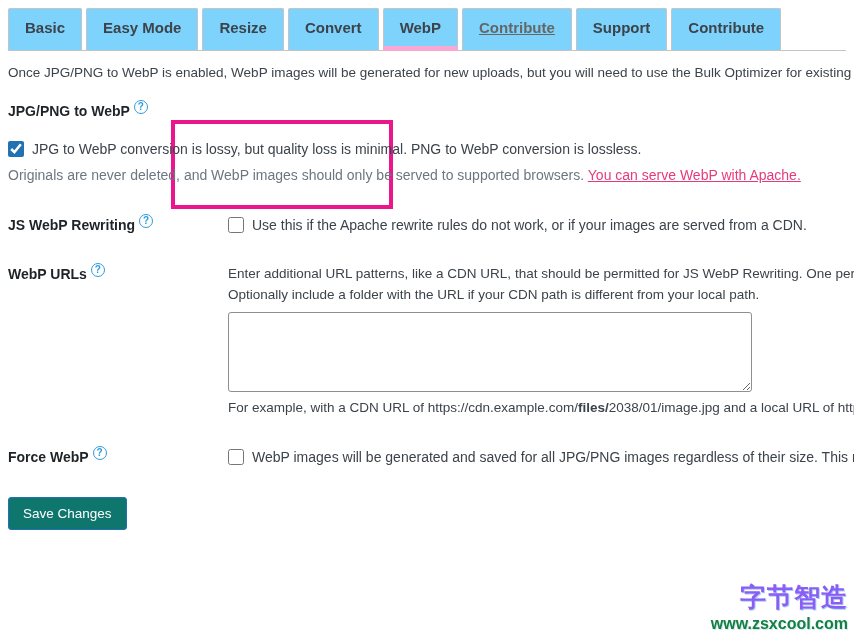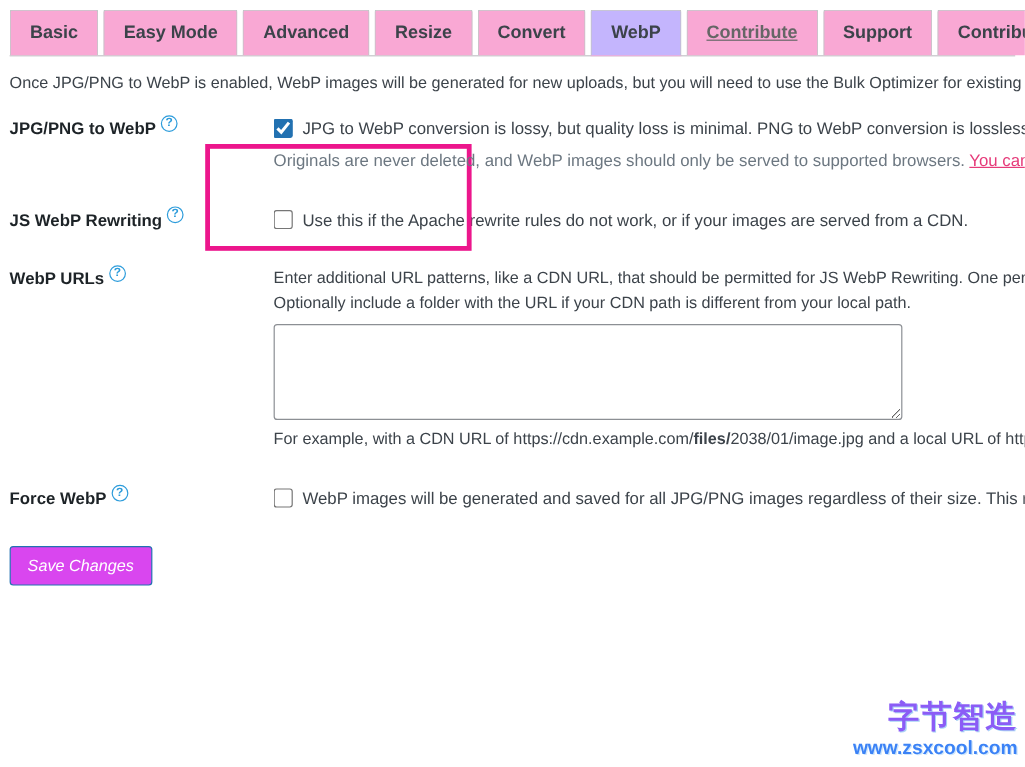--- a/index.html
+++ b/index.html
@@ -14,33 +14,33 @@
     overflow: hidden;
   }
   .tabs {
     display: flex;
     gap: 4px;
     border-bottom: 1px solid #c3c4c7;
     margin-bottom: 12px;
   }
   .tab {
     padding: 10px 16px;
-    background: #f9a8d4;
+    background: #7dd3fc;
     border: 1px solid #c3c4c7;
     border-bottom: none;
     font-size: 15px;
     font-weight: 600;
     color: #3c434a;
     cursor: pointer;
     border-radius: 2px 2px 0 0;
     white-space: nowrap;
   }
   .tab.active {
-    background: #c4b5fd;
-    border-bottom: 1px solid #f9a8d4;
+    background: #7dd3fc;
+    border-bottom: 5px solid #f9a8d4;
     margin-bottom: -1px;
   }
   .tab.muted {
     color: #666;
     text-decoration: underline;
   }
   .intro {
     font-size: 13.5px;
     color: #3c434a;
     margin-bottom: 18px;
@@ -124,74 +124,72 @@
     resize: both;
     margin: 6px 0;
     display: block;
   }
   .hl {
     border: 4px solid #ec168c;
     position: absolute;
     pointer-events: none;
   }
   .save-btn {
-    background: #d946ef;
+    background: #0f766e;
     color: #fff;
     border: 1px solid #2271b1;
     padding: 8px 14px;
     font-size: 13.5px;
     border-radius: 3px;
     cursor: pointer;
-    font-style: italic;
   }
   .watermark {
     position: absolute;
     right: 6px;
     bottom: 6px;
     text-align: right;
     pointer-events: none;
   }
   .wm1 {
     font-size: 26px;
     font-weight: 800;
     color: #8b5cf6;
     text-shadow: 1px 1px 0 #a9d2f5;
     letter-spacing: 1px;
   }
   .wm2 {
     font-size: 16px;
-    color: #3b82f6;
+    color: #15803d;
     font-weight: 600;
     text-shadow: 1px 1px 0 #d0e7fb;
   }
   strong.b { font-weight: 700; }
 </style>
 </head>
 <body>
 
 
 
 <div class="tabs">
   <div class="tab">Basic</div>
   <div class="tab">Easy Mode</div>
-  <div class="tab">Advanced</div>
   <div class="tab">Resize</div>
   <div class="tab">Convert</div>
   <div class="tab active">WebP</div>
   <div class="tab muted">Contribute</div>
   <div class="tab">Support</div>
   <div class="tab">Contribute</div>
 </div>
 
 <div class="intro">Once JPG/PNG to WebP is enabled, WebP images will be generated for new uploads, but you will need to use the Bulk Optimizer for existing uploads. See Easy Mode for automatic on-demand WebP conversion instead.</div>
 
 
 <div class="hl" style="left:171px; top:120px; width:222px; height:89px;"></div>
 
-<div class="form-row" style="position:relative;">
+<div class="form-row" style="position:relative;flex-direction:column;">
   <div class="form-label">
     <span>JPG/PNG to WebP</span>
     <span class="help-icon">?</span>
   </div>
   <div class="form-field">
     <div class="check-line">
       <input type="checkbox" checked="" style="">
       <span>JPG to WebP conversion is lossy, but quality loss is minimal. PNG to WebP conversion is lossless.</span>
     </div>
     <div class="check-note">

